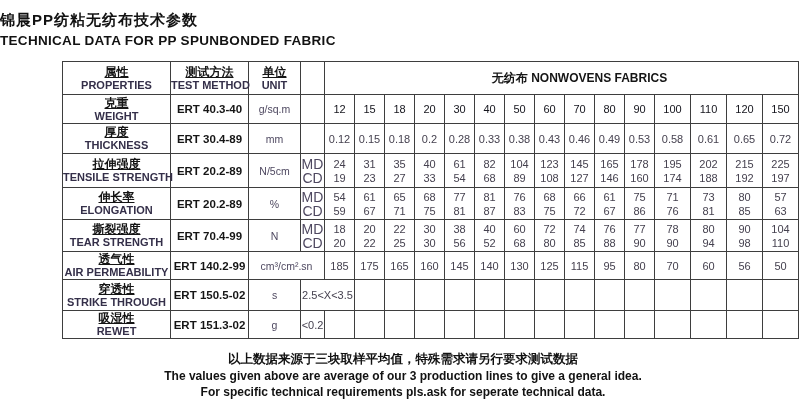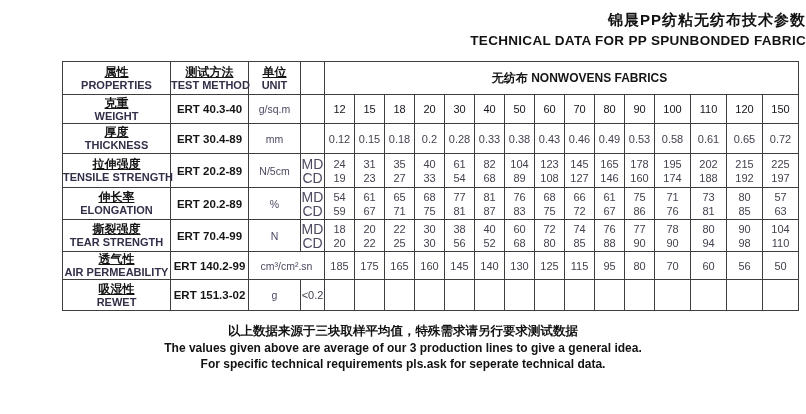--- a/index.html
+++ b/index.html
@@ -1,21 +1,21 @@
 <!DOCTYPE html>
 <html><head>
 <meta charset="utf-8">
 <style>
   html,body{margin:0;padding:0;}
   body{
     width:806px;height:414px;background:#ffffff;
     font-family:"Liberation Sans", sans-serif;
     -webkit-font-smoothing:antialiased;
   }
-  .titles{text-align:right;padding-top:11px;}
+  .titles{text-align:left;padding-top:11px;}
   .title-zh{font-size:15px;font-weight:bold;color:#121212;letter-spacing:1px;}
   .title-en{font-size:13.5px;font-weight:bold;color:#121212;margin-top:3px;letter-spacing:.3px;}
 
   table{
     border-collapse:collapse;table-layout:fixed;
     margin:13px 0 0 62px;width:736px;
   }
   th,td{
     border:1px solid #3e3e3e;padding:0;margin:0;
     text-align:center;vertical-align:middle;overflow:visible;
@@ -376,20 +376,43 @@
         <td class="val-cell">115</td>
         <td class="val-cell">95</td>
         <td class="val-cell">80</td>
         <td class="val-cell">70</td>
         <td class="val-cell">60</td>
         <td class="val-cell">56</td>
         <td class="val-cell">50</td>
       </tr>
       <tr class="row-span">
         <td class="prop-cell">
+          <div class="zh">穿透性</div>
+          <div class="en">STRIKE THROUGH</div>
+        </td>
+        <td class="method-cell">ERT 150.5-02</td>
+        <td class="unit-cell">s</td>
+        <td class="span-cell" colspan="2">2.5&lt;X&lt;3.5</td>
+        <td class="val-cell"></td>
+        <td class="val-cell"></td>
+        <td class="val-cell"></td>
+        <td class="val-cell"></td>
+        <td class="val-cell"></td>
+        <td class="val-cell"></td>
+        <td class="val-cell"></td>
+        <td class="val-cell"></td>
+        <td class="val-cell"></td>
+        <td class="val-cell"></td>
+        <td class="val-cell"></td>
+        <td class="val-cell"></td>
+        <td class="val-cell"></td>
+        <td class="val-cell"></td>
+      </tr>
+      <tr class="row-span">
+        <td class="prop-cell">
           <div class="zh">吸湿性</div>
           <div class="en">REWET</div>
         </td>
         <td class="method-cell">ERT 151.3-02</td>
         <td class="unit-cell">g</td>
         <td class="span-cell" colspan="1">&lt;0.2</td>
         <td class="val-cell"></td>
         <td class="val-cell"></td>
         <td class="val-cell"></td>
         <td class="val-cell"></td>

